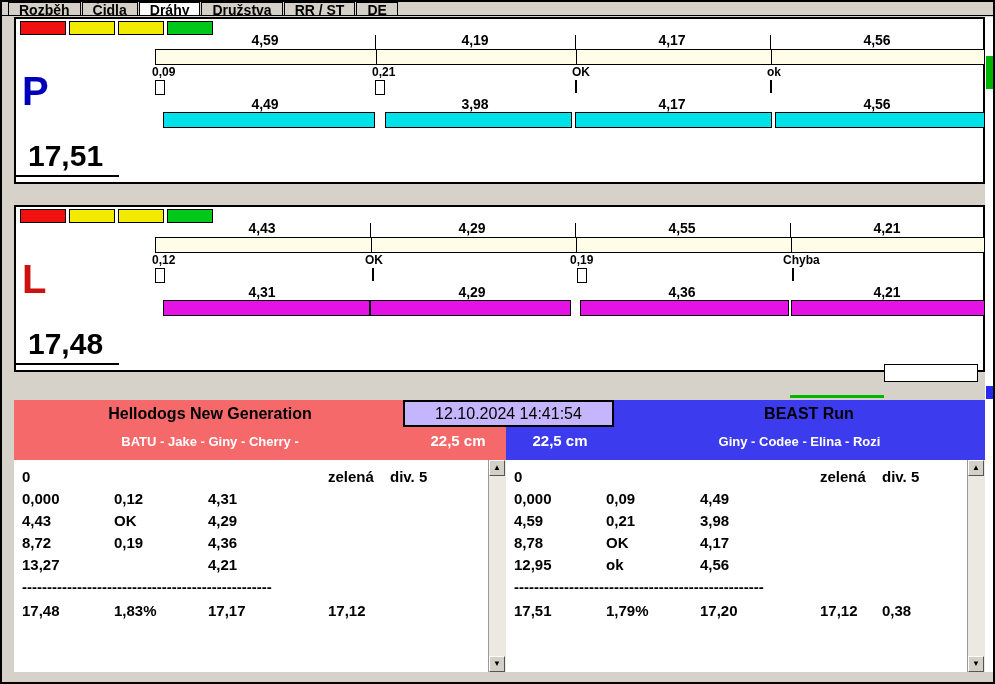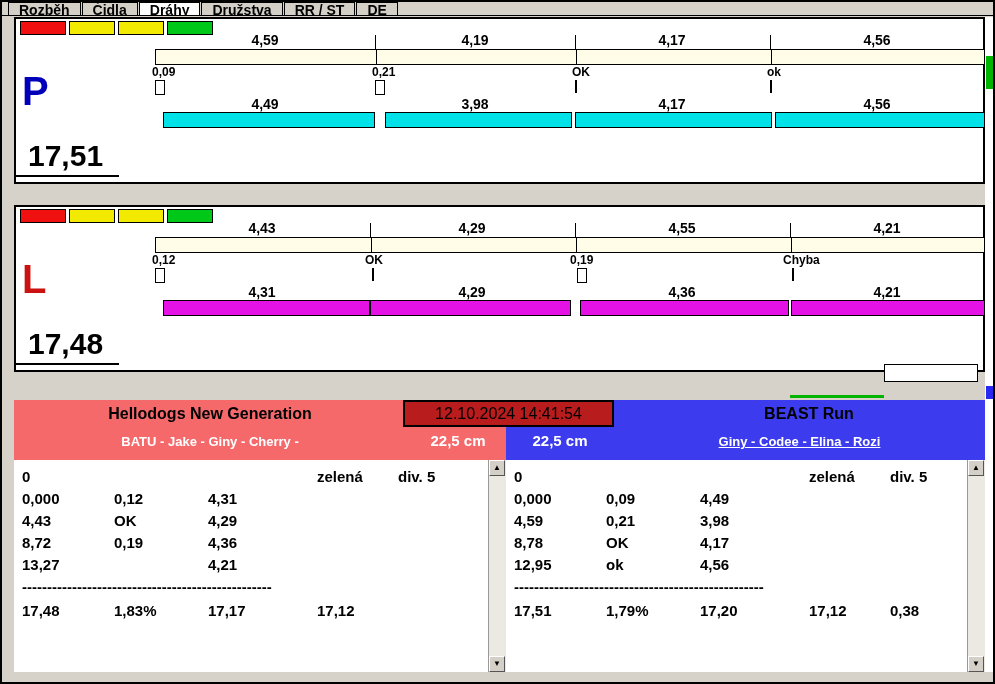--- a/index.html
+++ b/index.html
@@ -46,34 +46,34 @@
 
   
   .thdr{position:absolute;top:398px;height:60px;}
   .thdr.lft{left:12px;width:492px;background:#f5696b;}
   .thdr.rgt{left:504px;width:479px;background:#3c3cee;}
   .tname{position:absolute;top:5px;font-size:16px;color:#000;text-align:center;white-space:nowrap;}
   .lft .tname{left:0;width:392px;}
   .rgt .tname{left:108px;width:390px;}
   .tdogs{position:absolute;top:34px;font-size:13px;color:#fff;text-align:center;white-space:nowrap;}
   .lft .tdogs{left:0;width:392px;}
-  .rgt .tdogs{left:108px;width:371px;text-decoration:underline;}
+  .rgt .tdogs{left:108px;width:371px;}
   .thght{position:absolute;top:32px;font-size:15px;color:#fff;text-align:center;}
   .lft .thght{left:398px;width:92px;}
   .rgt .thght{left:4px;width:100px;}
-  .tstamp{position:absolute;left:401px;top:398px;width:207px;height:23px;background:#b91c1c;
+  .tstamp{position:absolute;left:401px;top:398px;width:207px;height:23px;background:#c4b5fd;
           border:2px solid #000;text-align:center;line-height:23px;font-size:16px;font-weight:normal;z-index:5;}
 
   
   .tpanel{position:absolute;top:458px;height:212px;background:#fff;}
   .tpanel.lft{left:12px;width:492px;}
   .tpanel.rgt{left:504px;width:479px;}
   .trow{position:absolute;left:0;height:20px;font-size:15px;width:100%;}
   .c{position:absolute;white-space:nowrap;}
-  .c1{left:8px;}.c2{left:100px;}.c3{left:194px;}.c4{left:303px;text-align:right;}.c5{left:384px;}
+  .c1{left:8px;}.c2{left:100px;}.c3{left:194px;}.c4{left:314px;text-align:right;}.c5{left:376px;}
   .sepline{left:8px;width:286px;overflow:hidden;}
   .sb{position:absolute;right:0;top:0;bottom:0;width:17px;background:#ece9e2;border-left:1px solid #999;}
   .sbtn{position:absolute;left:0;width:16px;height:16px;background:#d4d0c8;
         border:1px solid;border-color:#fff #555 #555 #fff;font-size:8px;line-height:14px;
         text-align:center;box-sizing:border-box;cursor:default;}
   .sbtn.up{top:0;}
   .sbtn.dn{bottom:0;}
 </style>
 </head>
 <body>

